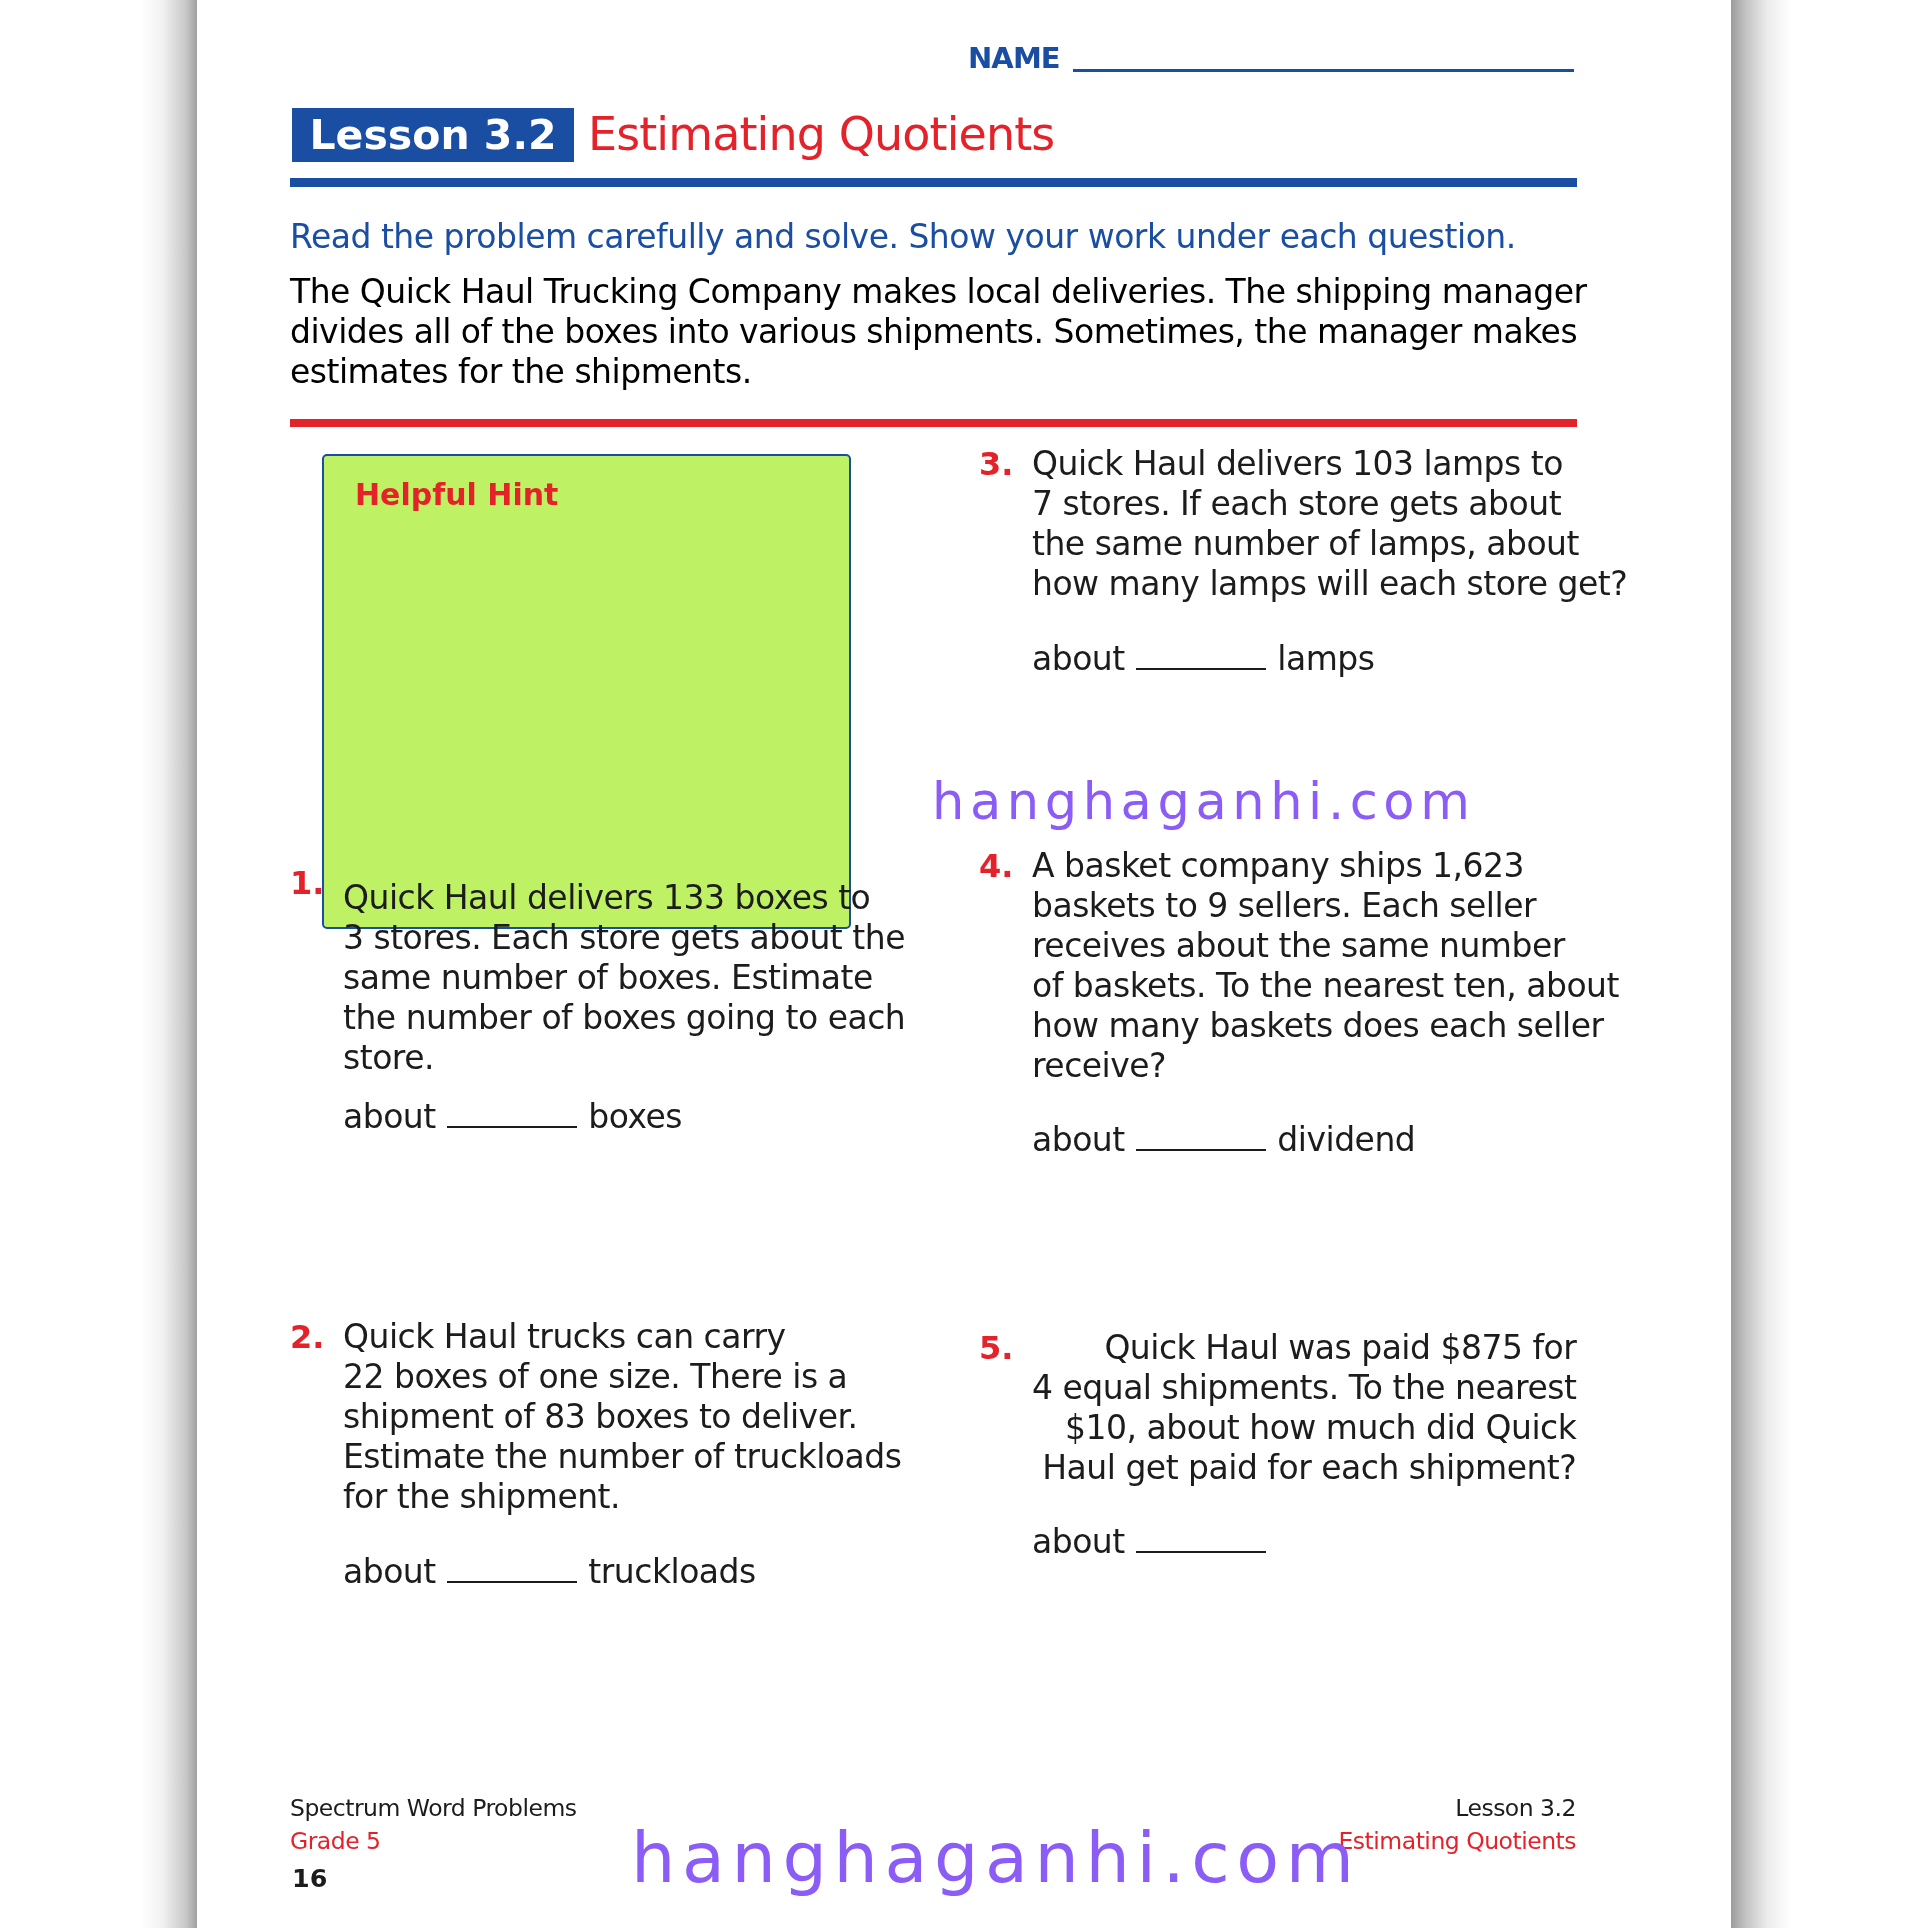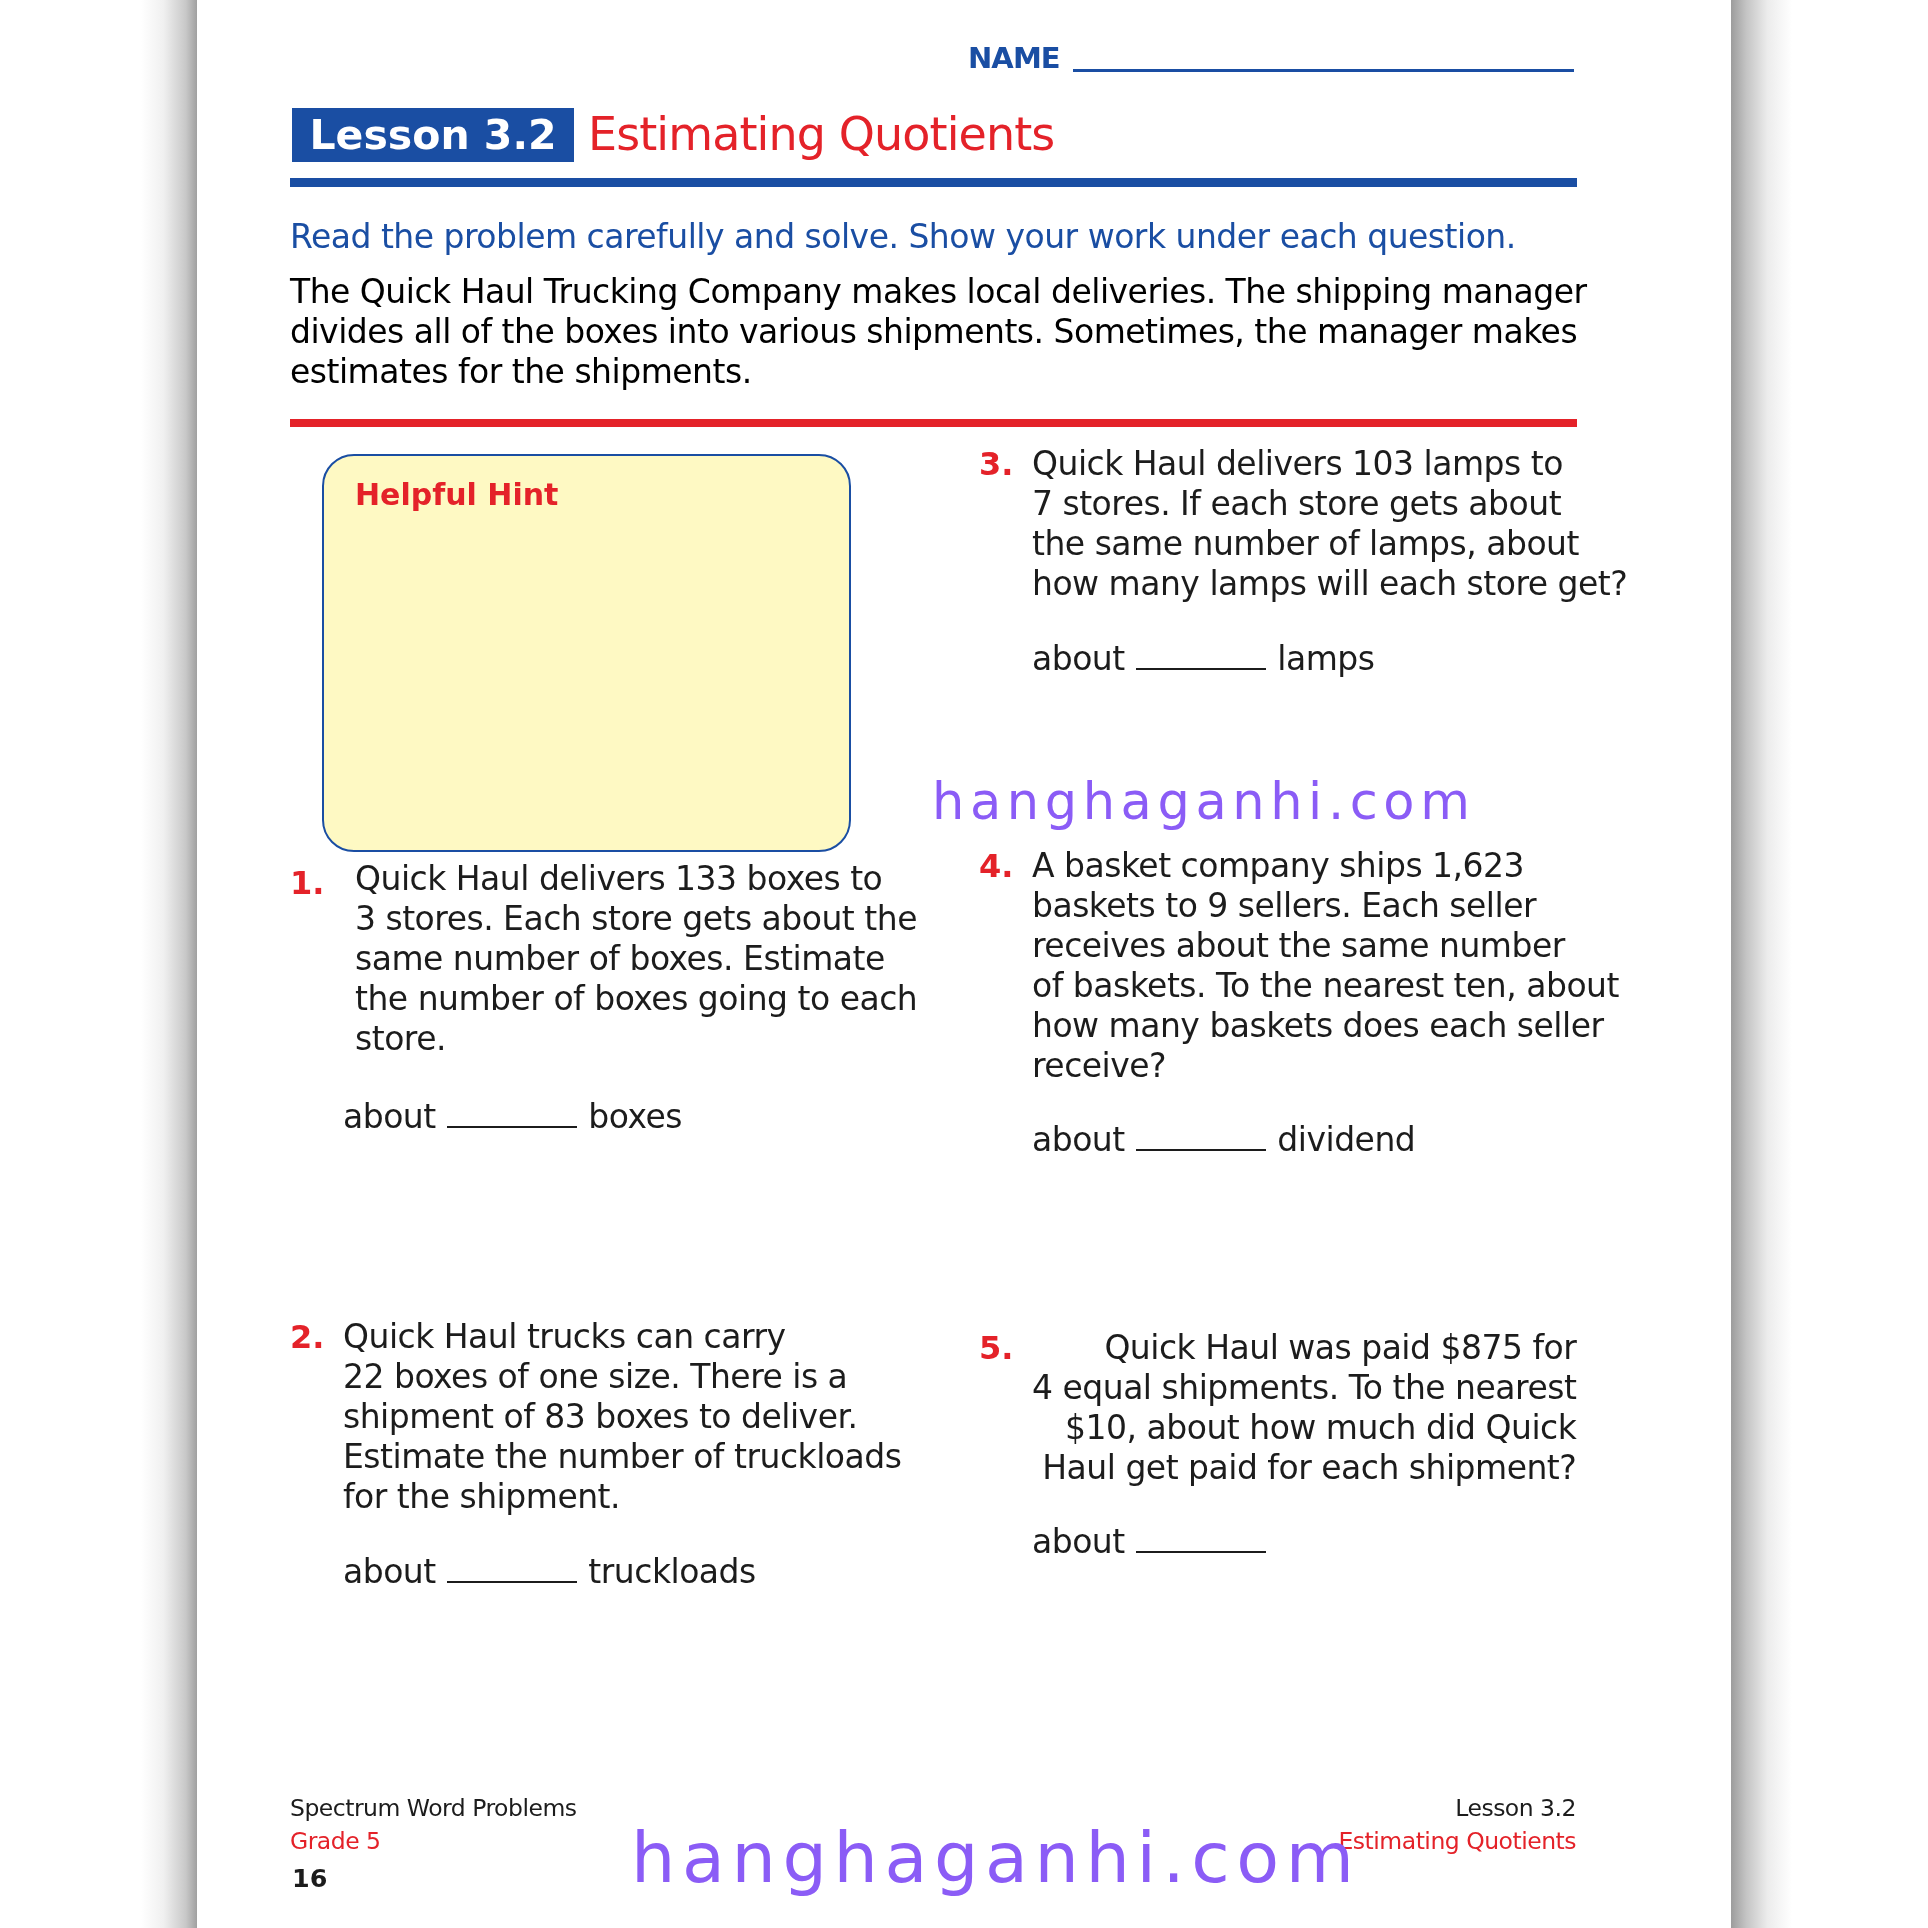--- a/index.html
+++ b/index.html
@@ -13,22 +13,22 @@
   .abs { position:absolute; }
   .name-label { left:968px; top:41px; font-size:29px; font-weight:bold; color:#1a4ea3; letter-spacing:-0.9px; }
   .name-line { left:1073px; top:69px; width:501px; height:2.8px; background:#1a4ea3; }
   .lesson-box { left:292px; top:108px; width:282px; height:54px; background:#1a4ea3; color:#fff;
          font-size:41px; font-weight:bold; line-height:54px; text-align:center; letter-spacing:0px; }
   .lesson-title { left:588px; top:104px; font-size:46px; color:#e42229; line-height:60px; letter-spacing:-0.9px; }
   .blue-rule { left:290px; top:178px; width:1287px; height:9.4px; background:#1a4ea3; }
   .instructions { left:290px; top:215px; font-size:33px; color:#1a4ea3; line-height:43px; letter-spacing:-0.5px; }
   .intro { left:290px; top:272px; width:1299px; font-size:33px; line-height:40px; color:#000000; letter-spacing:-0.5px; }
   .red-rule { left:290px; top:419px; width:1287px; height:7.5px; background:#e42229; }
-  .hint { left:322px; top:454px; width:529px; height:398px; background:#fef9c3; border:2.8px solid #1a4ea3;
-          border-radius:32px; box-sizing:border-box; }
+  .hint { left:322px; top:454px; width:529px; height:475px; background:#bef264; border:2.8px solid #1a4ea3;
+          border-radius:5px; box-sizing:border-box; }
   .hint-title { position:absolute; left:31px; top:21px; font-size:30px; font-weight:bold; color:#e42229; }
   .hint-p { position:absolute; left:31px; width:480px; font-size:28px; line-height:36px; color:#1c1c1c; letter-spacing:-0.5px; }
   .q-num { position:absolute; font-size:32px; font-weight:bold; color:#e42229; }
   .q-text { position:absolute; font-size:33px; line-height:40px; color:#1c1c1c; letter-spacing:-0.5px; white-space:pre-line; }
   .answer { position:absolute; font-size:33px; color:#1c1c1c; line-height:43px; letter-spacing:-0.5px; }
   .blank { display:inline-block; width:130px; height:1.9px; background:#1c1c1c; vertical-align:baseline; margin:0 11.3px; }
   .watermark { position:absolute; color:#8b5cf6; letter-spacing:5.6px; font-family:"DejaVu Sans", sans-serif; }
   .wm1 { left:932px; top:772px; font-size:51px; }
   .wm2 { left:631px; top:1817px; font-size:70px; letter-spacing:6.6px; }
   .foot-l1 { left:290px; top:1794px; font-size:23.5px; color:#1c1c1c; letter-spacing:-0.5px; }
@@ -53,21 +53,21 @@
 <div class="abs instructions">Read the problem carefully and solve. Show your work under each question.</div>
 <div class="abs intro">The Quick Haul Trucking Company makes local deliveries. The shipping manager divides all of the boxes into various shipments. Sometimes, the manager makes estimates for the shipments.</div>
 <div class="abs red-rule"></div>
 
 <div class="abs hint">
   <div class="hint-title">Helpful Hint</div>
 </div>
 
 <div>
   <div class="q-num" style="left:290px; top:864px;">1.</div>
-  <div class="q-text" style="left:343px; top:859px;margin-left:12px;">Quick Haul delivers 133 boxes to
+  <div class="q-text" style="left:343px; top:878px;">Quick Haul delivers 133 boxes to
 3 stores. Each store gets about the
 same number of boxes. Estimate
 the number of boxes going to each
 store.</div>
   <div class="answer" style="left:343px; top:1095px;">
     <span>about</span><span class="blank"></span><span>boxes</span>
   </div>
 </div>
 
 <div>

